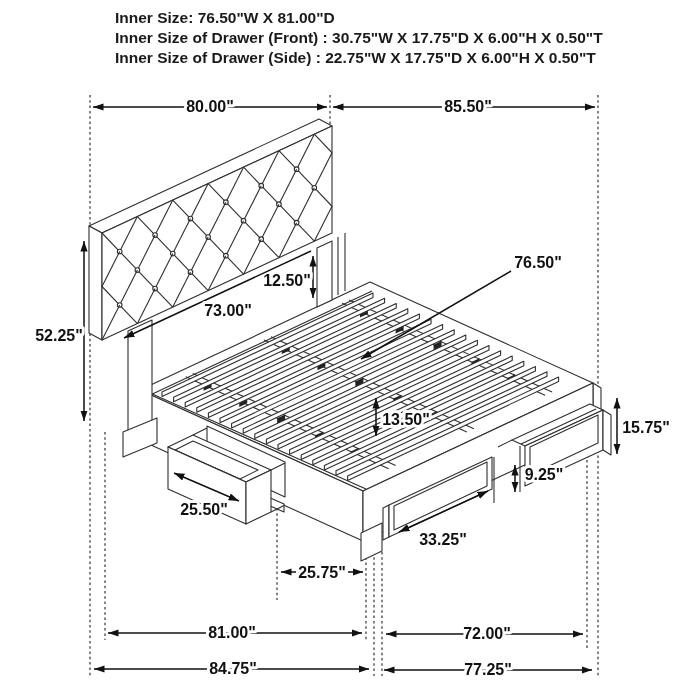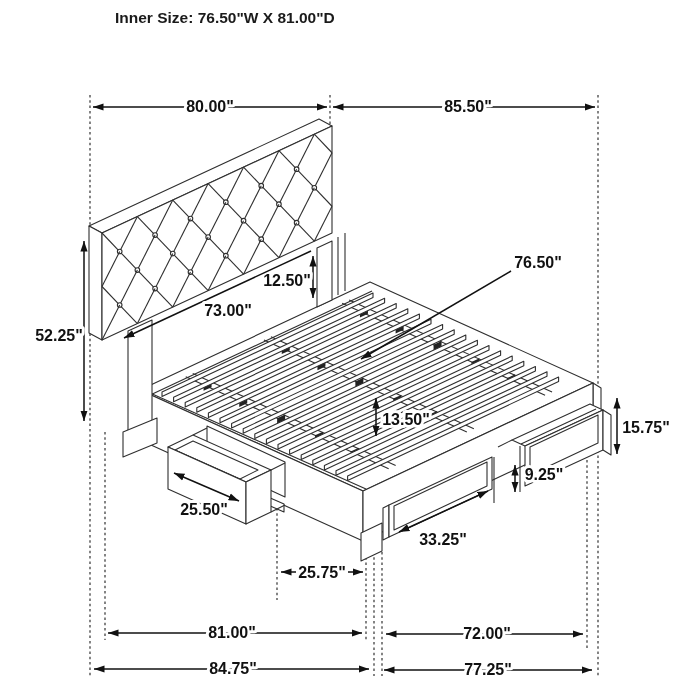--- a/index.html
+++ b/index.html
@@ -17,20 +17,22 @@
         stroke-linejoin:round;text-anchor:middle;}
   .block{fill:#222;stroke:none;}
 </style>
 </head>
 <body>
 
 <div class="page">
 
   <div class="title-block">
     <div>Inner Size: 76.50"W X 81.00"D</div>
+    <div>Inner Size of Drawer (Front) : 30.75"W X 17.75"D X 6.00"H X 0.50"T</div>
+    <div>Inner Size of Drawer (Side) : 22.75"W X 17.75"D X 6.00"H X 0.50"T</div>
   </div>
 
   <svg width="700" height="700" viewBox="0 0 700 700">
     <defs>
       <marker id="arr" markerUnits="userSpaceOnUse" markerWidth="11" markerHeight="9" refX="10.5" refY="4" orient="auto-start-reverse">
         <path d="M10.5,4 L0,0.4 L0,7.6 Z" fill="#111"></path>
       </marker>
     </defs>
 
     <g>

